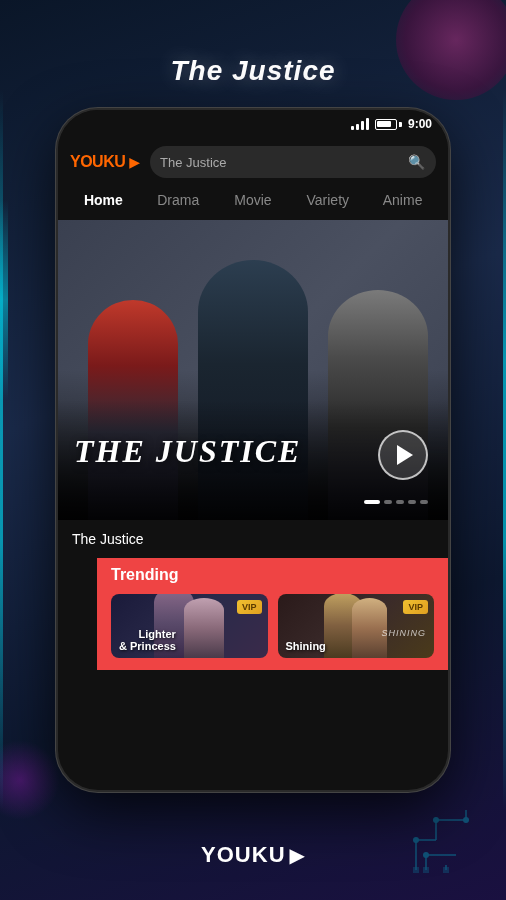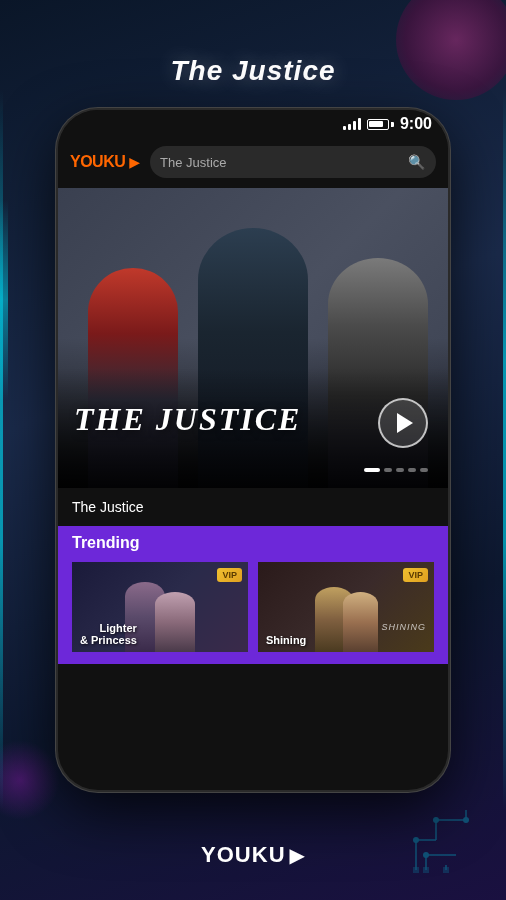--- a/index.html
+++ b/index.html
@@ -156,21 +156,21 @@
     }
     .battery-cap {
       width: 3px;
       height: 5px;
       background: white;
       border-radius: 0 1px 1px 0;
     }
 
     .time-text {
       color: white;
-      font-size: 16px;
+      font-size: 12px;
       font-weight: 600;
     }
 
     
     .app-header {
       background: #111;
       padding: 8px 12px 10px;
       display: flex;
       align-items: center;
       gap: 10px;
@@ -370,40 +370,41 @@
     }
 
     .show-label {
       color: white;
       font-size: 14px;
       font-weight: 500;
     }
 
     
     .trending-section {
-      background: #6d28d9;
+      background: #ef4444;
       padding: 8px 14px 12px;
+      margin-left: 39px;
     }
 
     .trending-title {
       color: white;
       font-size: 16px;
       font-weight: 700;
       margin-bottom: 10px;
     }
 
     .trending-row {
       display: flex;
       gap: 10px;
     }
 
     .trending-card {
       flex: 1;
-      height: 90px;
-      border-radius: 0;
+      height: 64px;
+      border-radius: 8px;
       overflow: hidden;
       position: relative;
     }
 
     .trending-card-bg {
       width: 100%;
       height: 100%;
       display: flex;
       align-items: center;
       justify-content: center;
@@ -558,20 +559,27 @@
     <div class="youku-logo">
       <span class="youku-text">YOUKU</span>
       <span class="youku-arrow">▶</span>
     </div>
     <div class="search-bar">
       <span class="search-text">The Justice</span>
       <span class="search-icon-btn">🔍</span>
     </div>
   </div>
 
+  <div class="nav-tabs">
+    <div class="nav-tab active">Home</div>
+    <div class="nav-tab">Drama</div>
+    <div class="nav-tab">Movie</div>
+    <div class="nav-tab">Variety</div>
+    <div class="nav-tab">Anime</div>
+  </div>
 
   <div class="hero-banner">
     <div class="hero-image-bg"></div>
 
     <div class="char-left">
       <div class="char-body"></div>
     </div>
     <div class="char-center">
       <div class="char-body"></div>
     </div>

